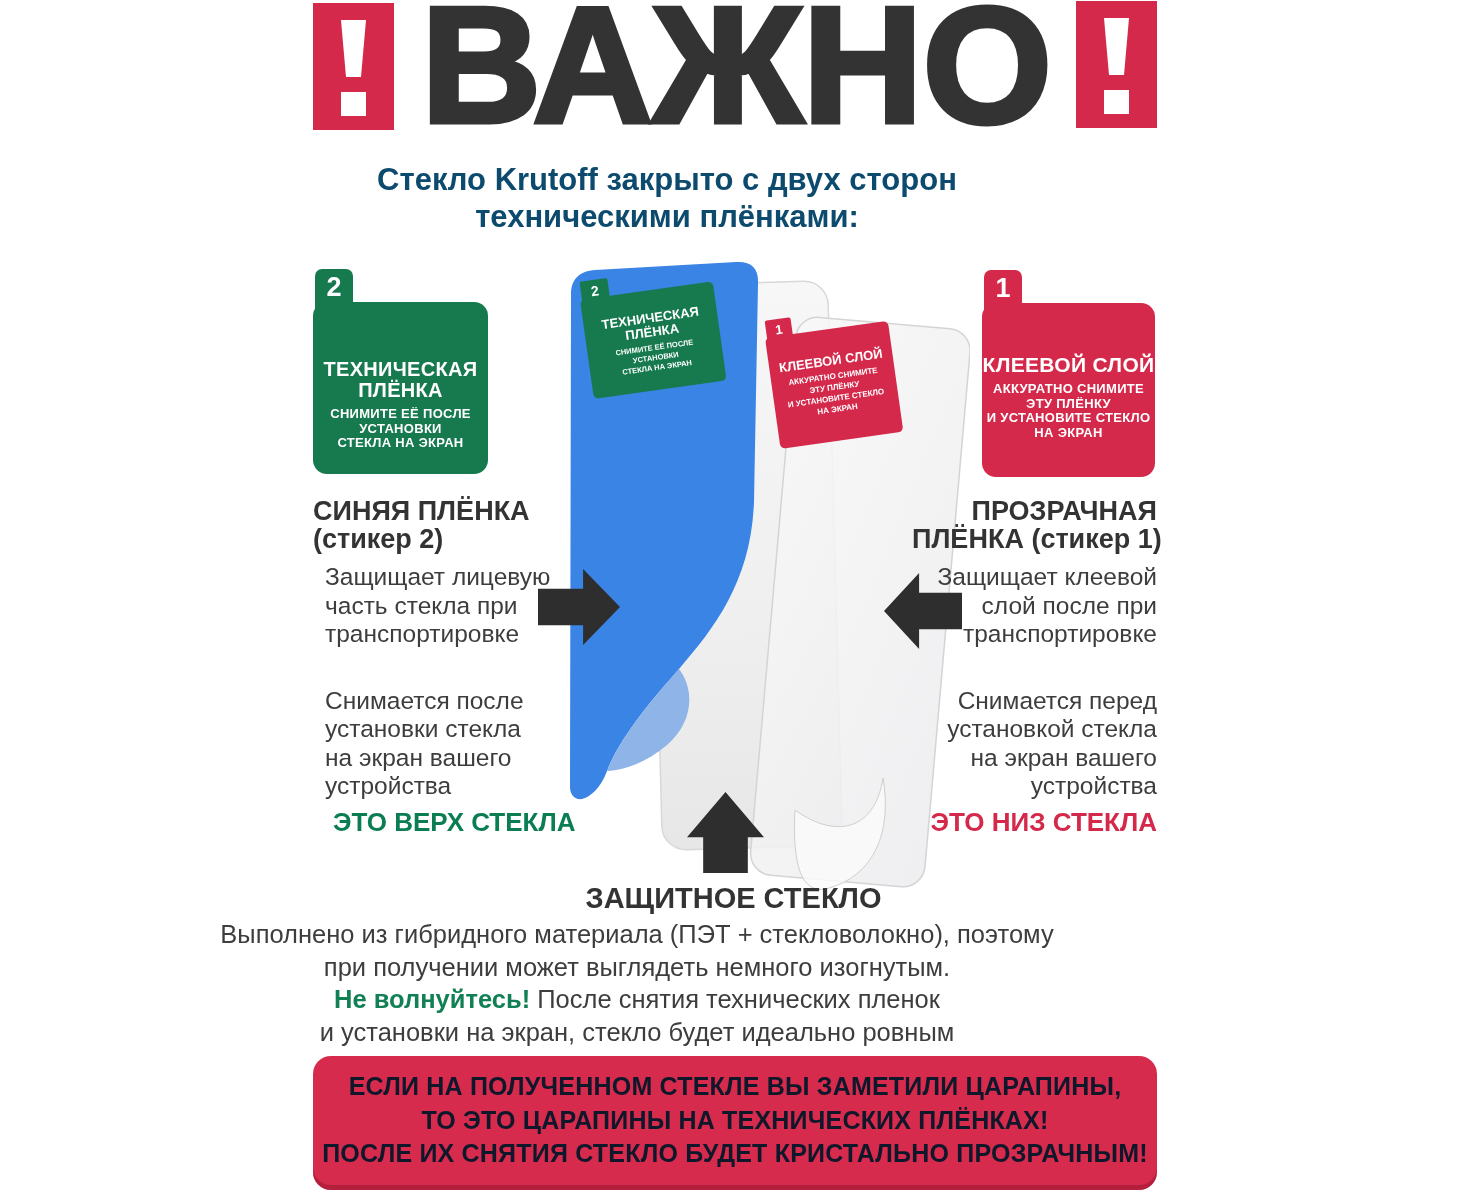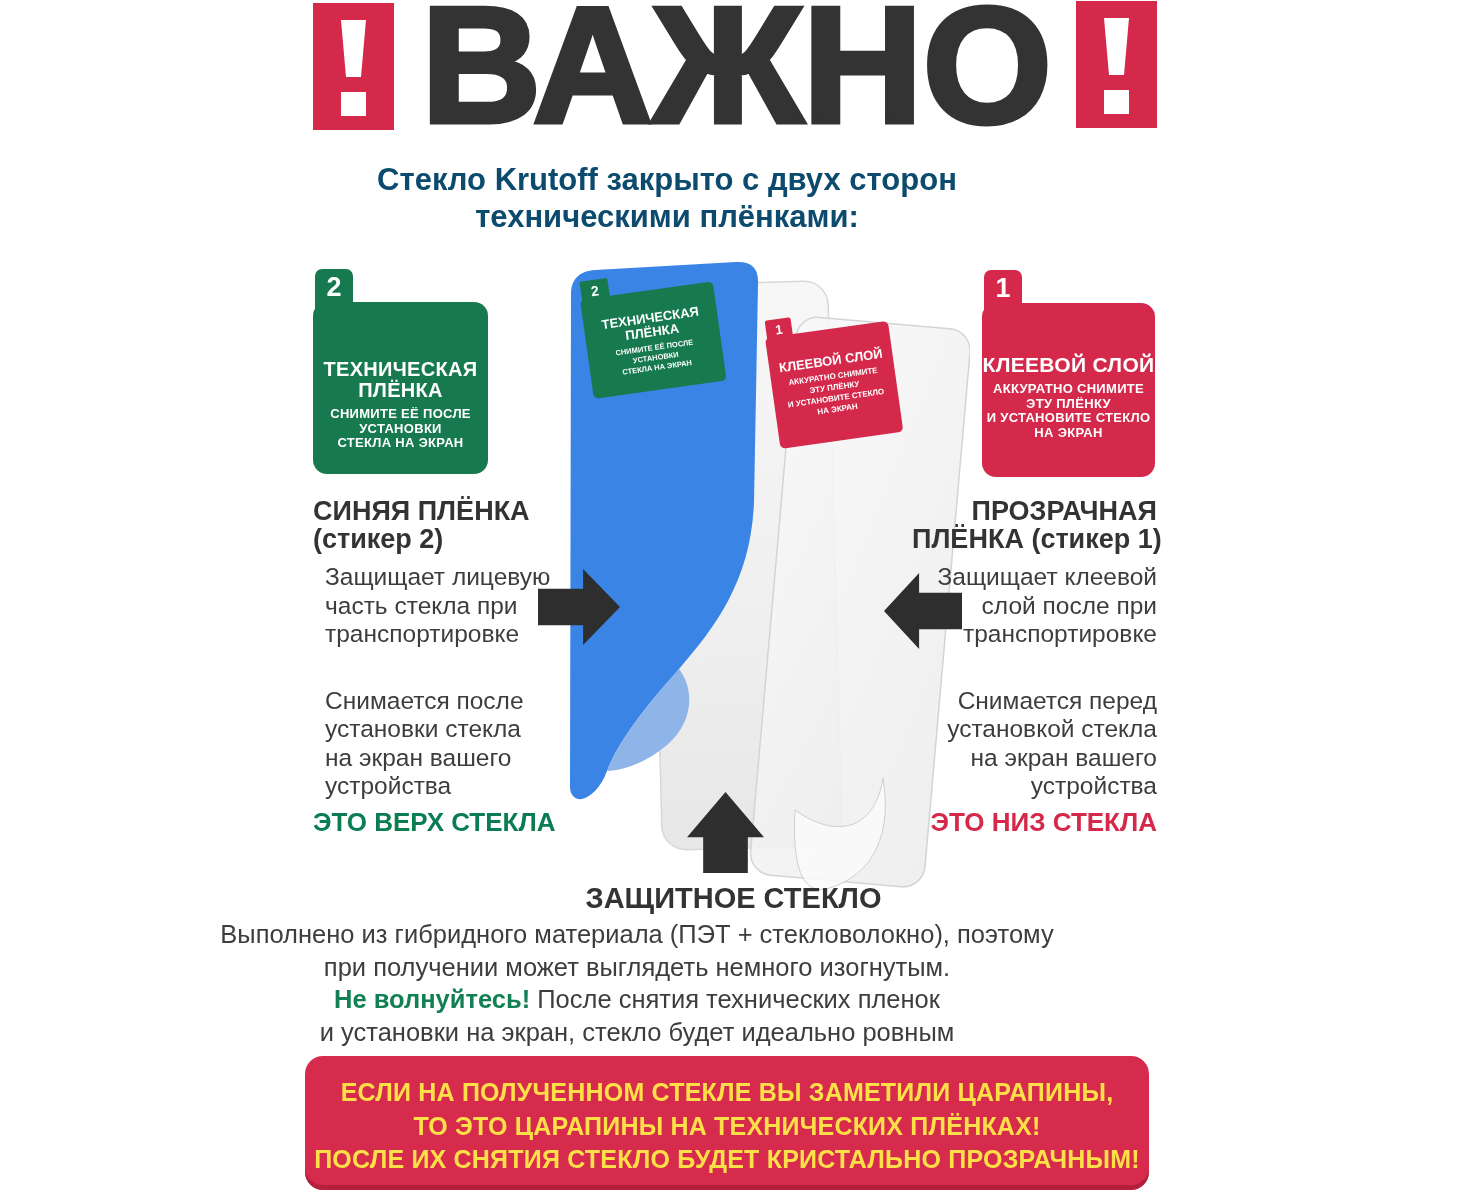--- a/index.html
+++ b/index.html
@@ -32,42 +32,42 @@
   .g-bg { background:#177a4f; }
   .r-bg { background:#d4294b; }
   .stk-title { font-weight:bold; font-size:20px; line-height:21px; letter-spacing:0.3px; }
   .stk-line  { font-weight:bold; font-size:13px; line-height:14.5px; letter-spacing:0.3px; }
 
   
   .col { color:#3d3d3d; }
   .col .hd   { font-weight:bold; font-size:27px; line-height:28px; color:#333; white-space:nowrap; }
   .col .ln   { font-size:24.5px; line-height:28.5px; white-space:nowrap;margin-left:12px; }
   .col .foot { font-weight:bold; font-size:26px; line-height:28px; white-space:nowrap; }
-  .foot-green { color:#0a7d52; }
+  .foot-green { color:#0a7d52;margin-left:20px; }
   .foot-red   { color:#d4294b;text-align:right; }
   .mt10 { margin-top:10px; } .mt38 { margin-top:38px; } .mt7 { margin-top:7px; }
 
   
   .arrow { background:#2e2e2e; }
   .arrow-right { clip-path:polygon(0 26%,55% 26%,55% 0,100% 50%,55% 100%,55% 74%,0 74%); }
   .arrow-left  { clip-path:polygon(100% 26%,45% 26%,45% 0,0 50%,45% 100%,45% 74%,100% 74%); }
   .arrow-up    { clip-path:polygon(50% 0,100% 56%,79% 56%,79% 100%,21% 100%,21% 56%,0 56%); }
 
   
   .glass-heading { left:0; top:882px; width:1467px; text-align:center;
     font-weight:bold; font-size:29px; color:#333; }
   .glass-lines { left:0; top:918px; width:1274px; text-align:center;
     font-size:25.5px; line-height:32.5px; color:#3d3d3d; }
   .hl-green { color:#118054; font-weight:bold; }
 
   
-  .banner { left:305px; top:1056px; width:844px; height:134px; background:#d62b4c;
+  .banner { left:313px; top:1056px; width:844px; height:134px; background:#d62b4c;
     border-radius:18px; box-shadow:inset 0 -5px 0 rgba(140,18,42,0.45);
-    color:#fde047; text-align:center; font-weight:bold; font-size:25px;
-    line-height:33.5px; padding-top:20px; letter-spacing:0.2px; }
+    color:#0f172a; text-align:center; font-weight:bold; font-size:25px;
+    line-height:33.5px; padding-top:14px; letter-spacing:0.2px; }
 
   svg text { font-family:"Liberation Sans", sans-serif; }
 </style>
 </head>
 <body>
 
 <div id="canvas">
 
   <div class="abs excl-box" style="left:313px; top:3px;">
     <div class="excl-bar"></div>

